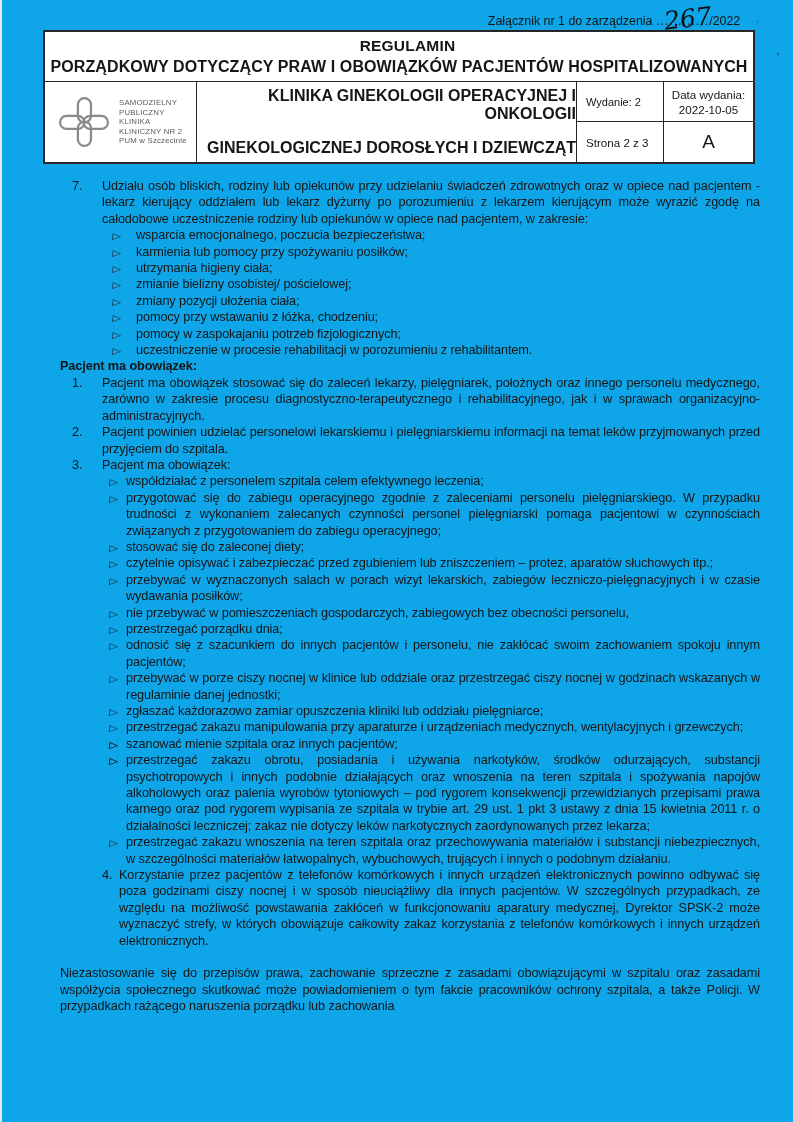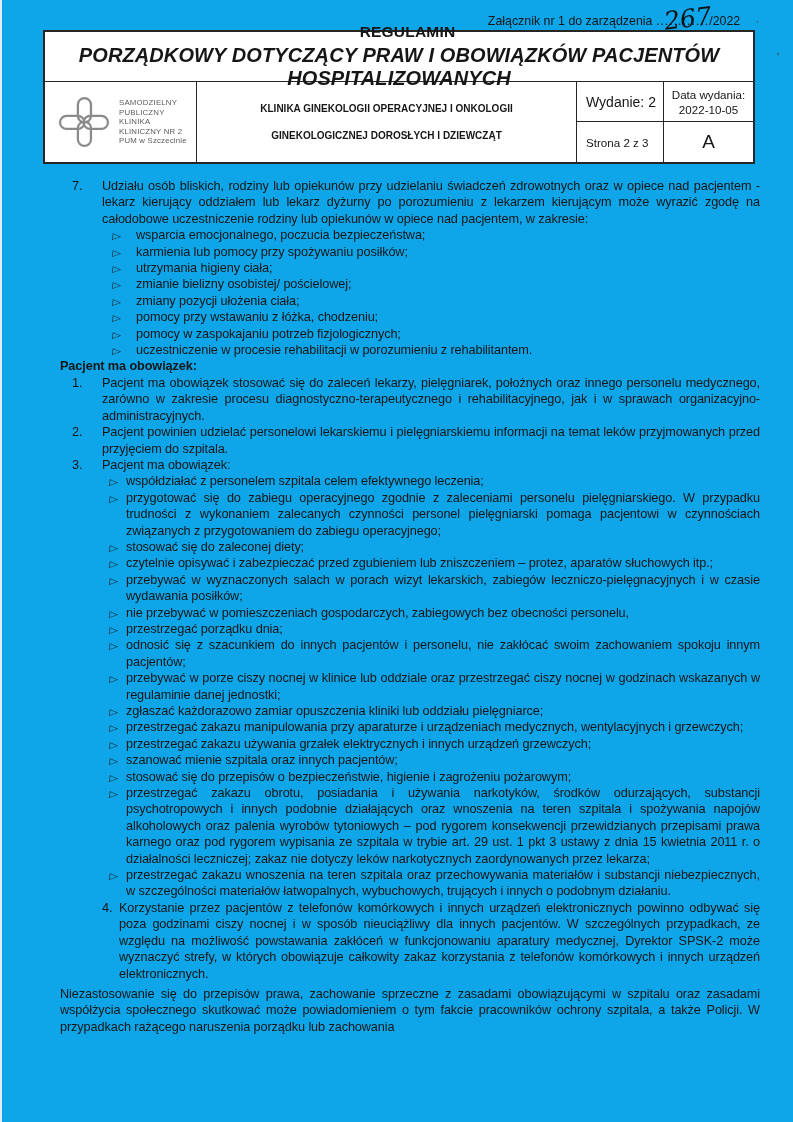--- a/index.html
+++ b/index.html
@@ -19,26 +19,26 @@
   .annotation .mark{margin-left:12px;color:#444;font-size:10px;}
   
   .header-grid{
     position:absolute;left:43px;top:30px;width:708px;box-sizing:content-box;
     display:grid;grid-template-columns:152px 380px 87px 89px;grid-template-rows:50px 40px 40px;
     border:2px solid #262626;background:#fff;
   }
   .cell{box-sizing:border-box;display:flex;flex-direction:column;justify-content:center;}
   .title-cell{grid-column:1/5;grid-row:1;border-bottom:1.6px solid #262626;text-align:center;font-weight:bold;}
   .title-cell .t1{font-size:15.5px;letter-spacing:0.2px;margin-left:17px;}
-  .title-cell .t2{font-size:20px;margin-top:3px;letter-spacing:0.1px;font-style:italic;}
+  .title-cell .t2{font-size:16px;margin-top:3px;letter-spacing:0.1px;}
   .logo-cell{grid-column:1;grid-row:2/4;border-right:1.6px solid #262626;flex-direction:row;align-items:center;padding-left:12px;gap:8px;}
   .org{font-size:7.8px;line-height:9.6px;color:#5a5a5a;letter-spacing:0.2px;}
-  .clinic-cell{grid-column:2;grid-row:2/4;border-right:1.6px solid #262626;text-align:center;font-weight:bold;font-size:10px;}
+  .clinic-cell{grid-column:2;grid-row:2/4;border-right:1.6px solid #262626;text-align:right;font-weight:bold;font-size:16px;}
   .clinic-cell .c2{margin-top:16px;}
-  .wydanie{grid-column:3;grid-row:1;grid-row:2;border-right:1.6px solid #262626;border-bottom:1.6px solid #262626;font-size:14px;padding-left:9px;}
+  .wydanie{grid-column:3;grid-row:1;grid-row:2;border-right:1.6px solid #262626;border-bottom:1.6px solid #262626;font-size:11px;padding-left:9px;}
   .data-wydania{grid-column:4;grid-row:2;border-bottom:1.6px solid #262626;font-size:11.6px;text-align:center;line-height:15px;}
   .strona{grid-column:3;grid-row:3;border-right:1.6px solid #262626;font-size:11.6px;padding-left:9px;}
   .version{grid-column:4;grid-row:3;text-align:center;font-size:19px;}
   .logo-svg{flex:0 0 auto;}
   
   .content{
     position:absolute;left:60px;top:178px;width:700px;
     font-size:12.7px;line-height:16.4px;letter-spacing:-0.1px;text-align:justify;
   }
   .num-item{position:relative;padding-left:42px;}
@@ -50,21 +50,21 @@
   ul.b1 li{padding-left:76px;text-align:left;}
   ul.b1 li .marker{left:53px;}
   ul.b3 li{padding-left:66px;text-align:justify;}
   ul.b3 li .marker{left:50px;}
   .marker{
     position:absolute;top:1px;font-size:9.5px;color:#1d1d1d;
     display:inline-block;transform:skewX(-8deg) scale(1.2,0.95);
     font-family:"DejaVu Sans",sans-serif;
   }
   .bold-heading{margin:0;font-weight:bold;text-align:left;}
-  .closing{margin:4px 0 0 0;}
+  .closing{margin:16px 0 0 0;}
   .artifact{position:absolute;color:#3a3a3a;}
   .a1{left:776px;top:50px;font-size:12px;transform:rotate(12deg);}
 </style>
 </head>
 <body>
 
 <div class="page">
   <div class="edge-line"></div>
 
   <div class="annotation">
@@ -231,31 +231,29 @@
           <span class="li-text">zgłaszać każdorazowo zamiar opuszczenia kliniki lub oddziału pielęgniarce;</span>
         </li>
 
         <li>
           <span class="marker">▷</span>
           <span class="li-text">przestrzegać zakazu manipulowania przy aparaturze i urządzeniach medycznych, wentylacyjnych i grzewczych;</span>
         </li>
 
         <li>
           <span class="marker">▷</span>
-          <span class="li-text">przestrzegać zakazu używania grzałek elektrycznych i innych urządzeń grzewczych;</span>
         </li>
 
         <li>
           <span class="marker">▷</span>
           <span class="li-text">szanować mienie szpitala oraz innych pacjentów;</span>
         </li>
 
         <li>
           <span class="marker">▷</span>
-          <span class="li-text">stosować się do przepisów o bezpieczeństwie, higienie i zagrożeniu pożarowym;</span>
         </li>
 
         <li>
           <span class="marker">▷</span>
           <span class="li-text">przestrzegać zakazu obrotu, posiadania i używania narkotyków, środków odurzających, substancji psychotropowych i innych podobnie działających oraz wnoszenia na teren szpitala i spożywania napojów alkoholowych oraz palenia wyrobów tytoniowych – pod rygorem konsekwencji przewidzianych przepisami prawa karnego oraz pod rygorem wypisania ze szpitala w trybie art. 29 ust. 1 pkt 3 ustawy z dnia 15 kwietnia 2011 r. o działalności leczniczej; zakaz nie dotyczy leków narkotycznych zaordynowanych przez lekarza;</span>
         </li>
 
         <li>
           <span class="marker">▷</span>
           <span class="li-text">przestrzegać zakazu wnoszenia na teren szpitala oraz przechowywania materiałów i substancji niebezpiecznych, w szczególności materiałów łatwopalnych, wybuchowych, trujących i innych o podobnym działaniu.</span>

